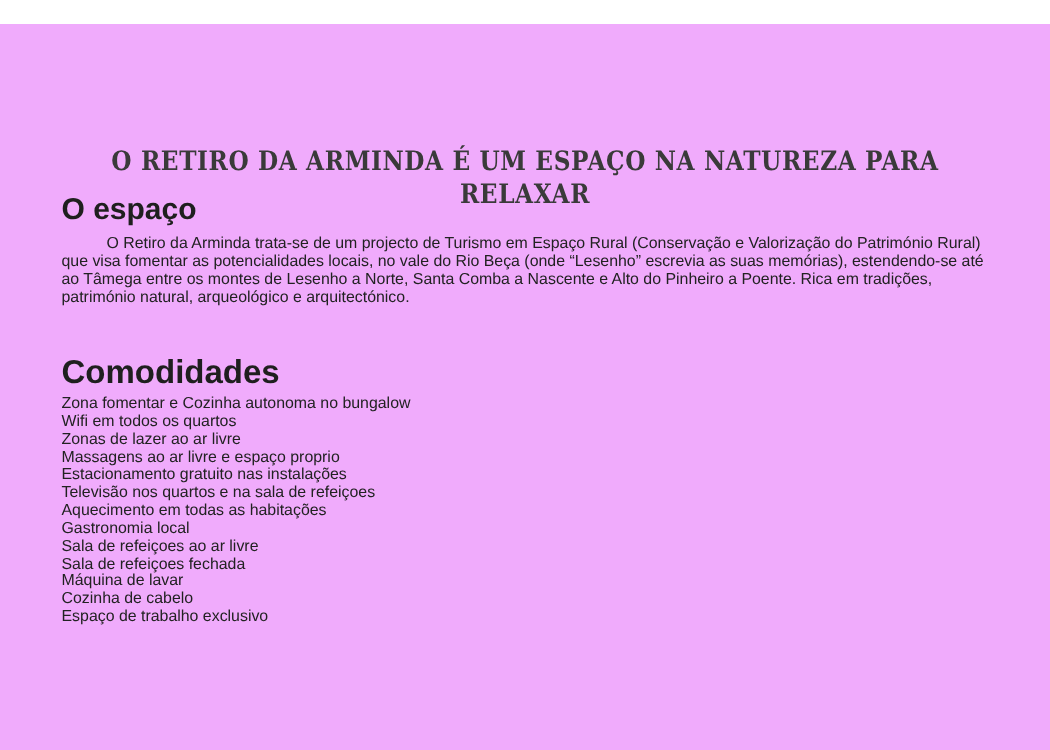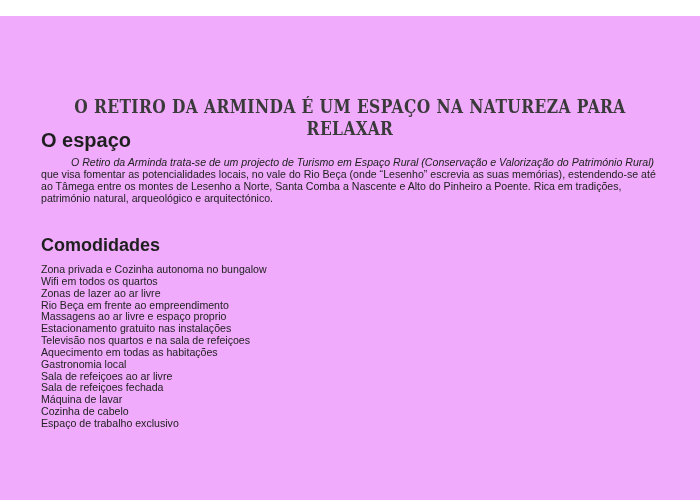--- a/index.html
+++ b/index.html
@@ -14,23 +14,23 @@
       letter-spacing:0.4px; color:#3a3a3a; text-transform:uppercase;
       transform:scaleY(1.15); transform-origin:top center;
     }
     .h-espaco {
       position:absolute; left:41px; top:113px; font-size:20px; font-weight:bold; color:#1f1f1f;
     }
     .para {
       position:absolute; left:41px; top:140px; width:640px; font-size:10.6px; line-height:12px; color:#222;
     }
     .para .ln { display:block; white-space:nowrap; }
-    .para .ln.indent { padding-left:30px;font-style:italic; }
+    .para .ln.indent { padding-left:30px; }
     .h-comod {
-      position:absolute; left:41px; top:219px; font-size:18px; font-weight:bold; color:#1f1f1f;
+      position:absolute; left:41px; top:219px; font-size:22px; font-weight:bold; color:#1f1f1f;
     }
     .list {
       position:absolute; left:41px; top:248px; width:640px; margin:0; padding:0; list-style:none;
       font-size:10.6px; line-height:11.85px; color:#222;
     }
     .list li { white-space:nowrap; }
   </style>
 </head>
 <body>
 
@@ -40,24 +40,23 @@
   <div class="h-espaco">O espaço</div>
   <div class="para">
     <span class="ln indent">O Retiro da Arminda trata-se de um projecto de Turismo em Espaço Rural (Conservação e Valorização do Património Rural)</span>
     <span class="ln">que visa fomentar as potencialidades locais, no vale do Rio Beça (onde “Lesenho” escrevia as suas memórias), estendendo-se até</span>
     <span class="ln">ao Tâmega entre os montes de Lesenho a Norte, Santa Comba a Nascente e Alto do Pinheiro a Poente. Rica em tradições,</span>
     <span class="ln">património natural, arqueológico e arquitectónico.</span>
   </div>
 
   <div class="h-comod">Comodidades</div>
   <ul class="list">
-    <li>Zona privada e Cozinha autonoma no bungalow</li>
+    <li>Zona fomentar e Cozinha autonoma no bungalow</li>
     <li>Wifi em todos os quartos</li>
     <li>Zonas de lazer ao ar livre</li>
-    <li>Rio Beça em frente ao empreendimento</li>
     <li>Massagens ao ar livre e espaço proprio</li>
     <li>Estacionamento gratuito nas instalações</li>
     <li>Televisão nos quartos e na sala de refeiçoes</li>
     <li>Aquecimento em todas as habitações</li>
     <li>Gastronomia local</li>
     <li>Sala de refeiçoes ao ar livre</li>
     <li>Sala de refeiçoes fechada</li>
     <li>Máquina de lavar</li>
     <li>Cozinha de cabelo</li>
     <li>Espaço de trabalho exclusivo</li>

